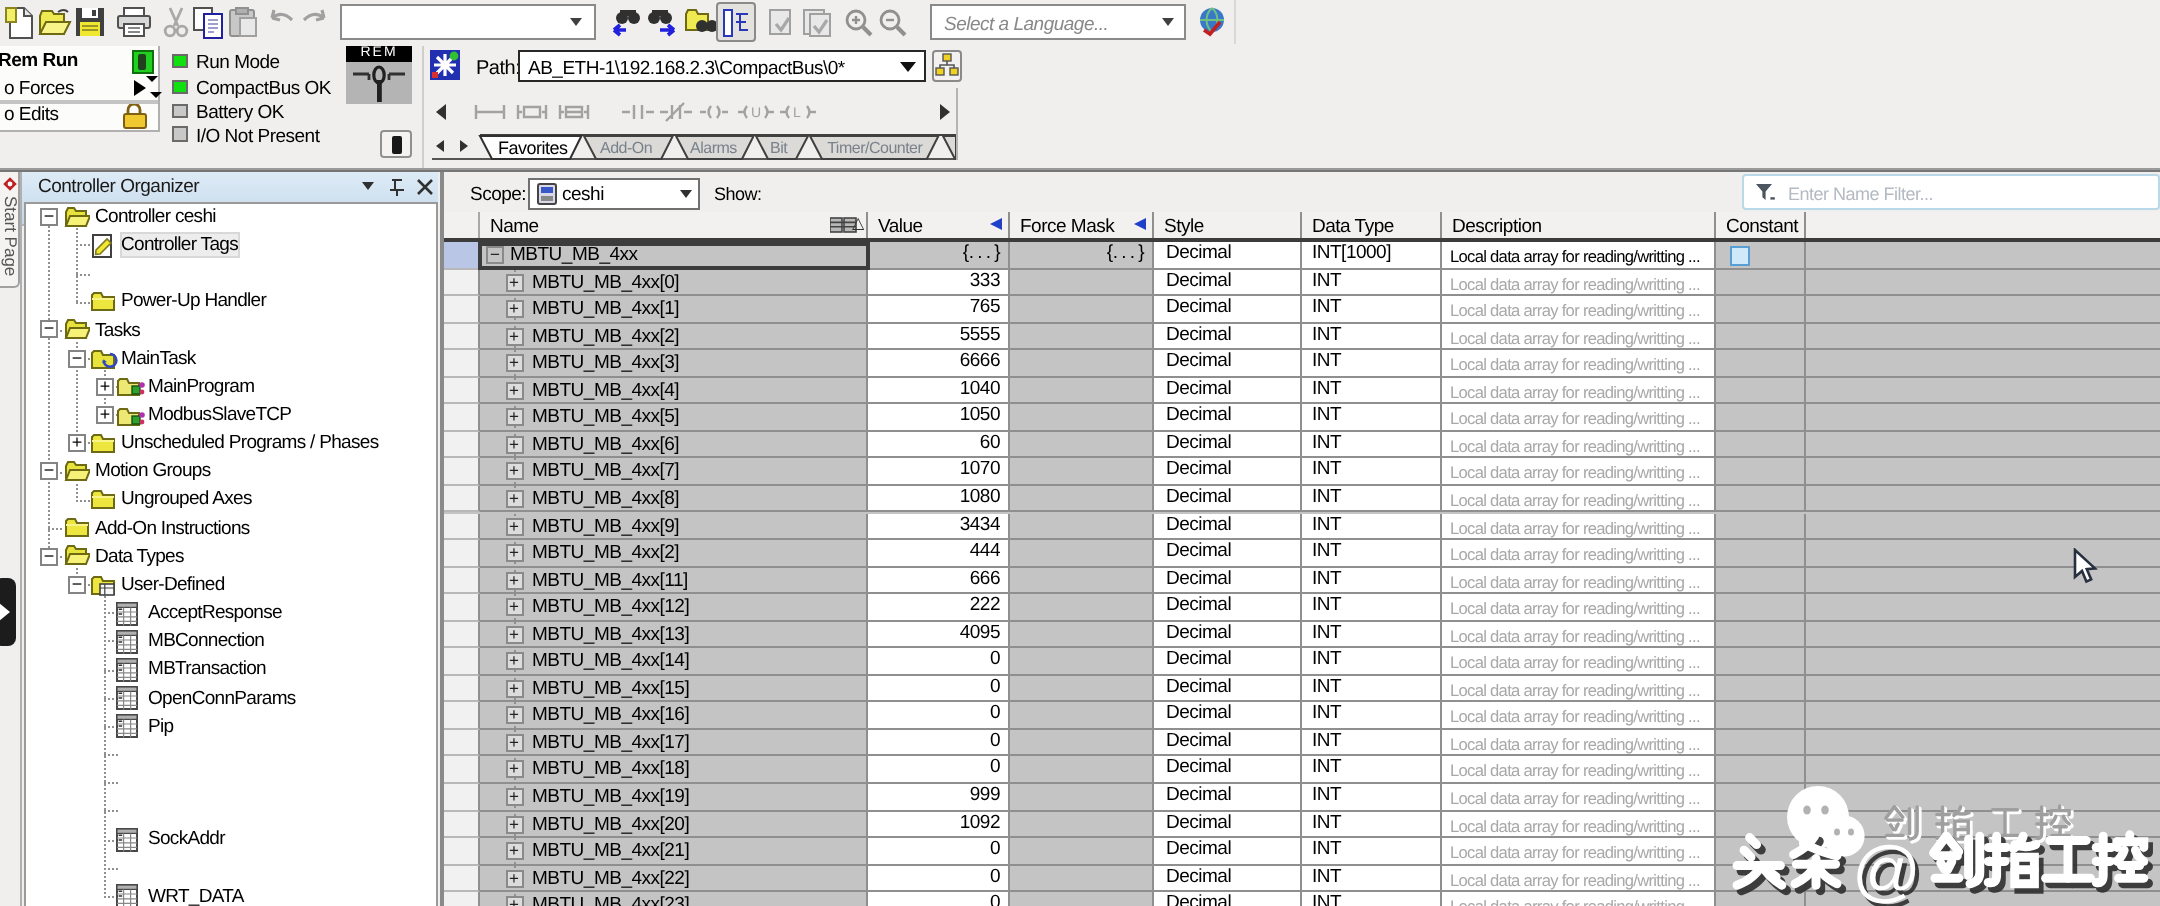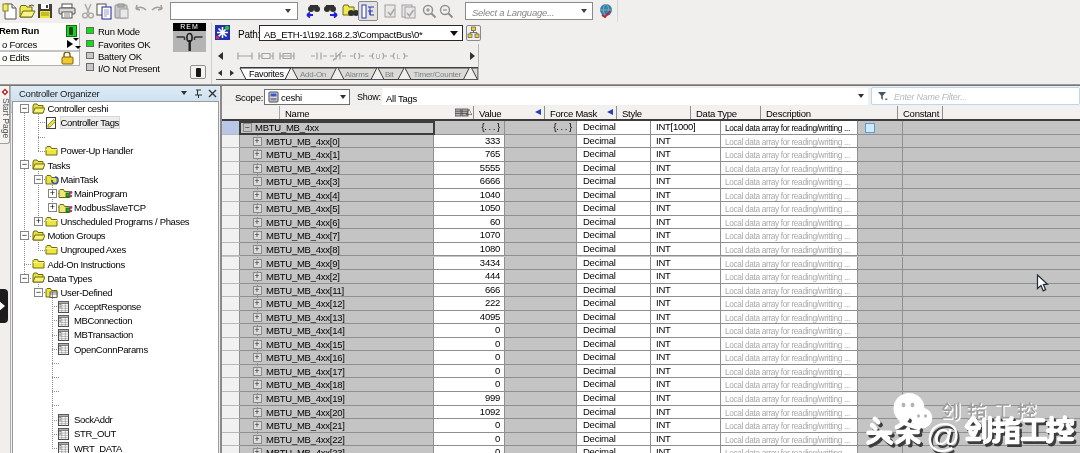--- a/index.html
+++ b/index.html
@@ -19,21 +19,21 @@
 .titem { position:absolute; left:0; width:205px; height:14.15px; }
 .texp { position:absolute; top:2.6px; width:9px; height:9px; border:1px solid #848484; background:#fff; font-size:9px; line-height:6.5px; text-align:center; letter-spacing:0; }
 .tico { position:absolute; top:1.4px; }
 .ttxt { position:absolute; top:1.8px; font-size:9.5px; letter-spacing:-0.35px; white-space:nowrap; }
 .ttxt.sel { background:#ededed; outline:1px solid #d8d8d8; }
 .vdots { position:absolute; width:1px; background-image:repeating-linear-gradient(to bottom,#909090 0 1px,transparent 1px 2px); }
 .hdots { position:absolute; height:1px; background-image:repeating-linear-gradient(to right,#909090 0 1px,transparent 1px 2px); }
 #tagpanel { position:absolute; left:220px; top:85px; width:860px; height:368px; background:#f0efed; border-left:2px solid #8a8a8a; }
 #scopebar { position:absolute; left:0; top:0; width:858px; height:21px; }
 #tblhdr { position:absolute; left:0; top:21px; width:858px; height:15px; background:#f2f1ef; border-bottom:2px solid #3c3c3c; }
-.hc { position:absolute; top:0; height:13px; border-right:1px solid #8f8f8f; font-size:9.5px; padding:1.5px 0 0 5px;margin-left:40px; }
+.hc { position:absolute; top:0; height:13px; border-right:1px solid #8f8f8f; font-size:9.5px; padding:1.5px 0 0 5px; }
 #tblbody { position:absolute; left:0; top:36px; width:858px; height:332px; overflow:hidden; background:#c4c4c4; }
 .trow { position:absolute; left:0; width:858px; }
 .tc { position:absolute; top:0; height:100%; border-right:1px solid #8f8f8f; border-bottom:1px solid #8f8f8f; background:#c4c4c4; font-size:9.5px; line-height:12px; white-space:nowrap; overflow:hidden; }
 .tc.ind  { left:0px;   width:18px;  background:#f1f1f1; border-bottom-color:#b8b8b8; }
 .tc.name { left:18px;  width:194px; }
 .tc.val  { left:212px; width:71px;  background:#fff; text-align:right; padding-right:4px; }
 .tc.fm   { left:283px; width:72px;  text-align:right; padding-right:4px; }
 .tc.sty  { left:355px; width:74px;  background:#fff; padding-left:6px; }
 .tc.dt   { left:429px; width:70px;  background:#fff; padding-left:5px; }
 .tc.desc { left:499px; width:137px; background:#fff; padding-left:4px; color:#a8a8a8; font-size:8.3px; letter-spacing:-0.35px; line-height:14px;}
@@ -159,21 +159,21 @@
   <div class="abs" style="left:73px;top:15px;width:0;height:0;border-left:3px solid transparent;border-right:3px solid transparent;border-top:3.5px solid #000"></div>
   <div class="abs" style="left:67px;top:17px;width:0;height:0;border-top:4.5px solid transparent;border-bottom:4.5px solid transparent;border-left:6px solid #000"></div>
   <div class="abs" style="left:75px;top:23px;width:0;height:0;border-left:3px solid transparent;border-right:3px solid transparent;border-top:3.5px solid #000"></div>
   <svg class="abs" style="left:60px;top:29px" width="16" height="13" viewBox="0 0 16 13">
         <rect x="2" y="5" width="11" height="7" rx="1" fill="#f0c830" stroke="#806010"></rect>
         <path d="M4 5 v-2 a3 3 0 0 1 6 0 v2" fill="none" stroke="#806010" stroke-width="1.4"></path>
       </svg>
   <div class="cb" style="top:3.5px;background:#10e010"></div>
       <div class="cbl" style="top:3px">Run Mode</div>
   <div class="cb" style="top:16.5px;background:#10e010"></div>
-      <div class="cbl" style="top:16px">Favorites OK</div>
+      <div class="cbl" style="top:16px">CompactBus OK</div>
   <div class="cb" style="top:28.5px;background:#c8c8c8"></div>
       <div class="cbl" style="top:28px">Battery OK</div>
   <div class="cb" style="top:40px;background:#c8c8c8"></div>
       <div class="cbl" style="top:39.5px">I/O Not Present</div>
   <div class="abs" style="left:173px;top:0px;width:33px;height:8px;background:#000;color:#fff;font-size:7px;text-align:center;line-height:8px;letter-spacing:1px">REM</div>
   <div class="abs" style="left:173px;top:8px;width:33px;height:21px;background:#b4b4b4">
     <svg width="33" height="21" viewBox="0 0 33 21">
           <path d="M3.5 6 h8 M11.5 6 v3 M21.5 6 h8 M21.5 6 v3" stroke="#303030" stroke-width="1.4" fill="none"></path>
           <ellipse cx="16.5" cy="6.5" rx="2.6" ry="4" fill="none" stroke="#202020" stroke-width="1.6"></ellipse>
           <rect x="15.5" y="9" width="2.4" height="11" fill="#202020"></rect>
@@ -438,37 +438,37 @@
         </div>
 <div class="titem" style="top:239.75px">
           <span class="tico" style="left:45px"><svg width="11" height="12" viewBox="0 0 11 12">
               <rect x="0.5" y="0.5" width="10" height="11" fill="#fff" stroke="#484848"></rect>
               <rect x="0.5" y="0.5" width="10" height="2.2" fill="#b0b0b0" stroke="#484848" stroke-width="0.6"></rect>
               <path d="M0.5 5 h10 M0.5 7.4 h10 M0.5 9.7 h10 M3.8 2.7 v9 M7.3 2.7 v9" stroke="#888" stroke-width="0.6"></path>
               <path d="M1.3 3.6 h1.8 M1.3 6 h1.8" stroke="#333" stroke-width="0.7"></path>
             </svg></span>
           <span class="ttxt" style="left:61px">OpenConnParams</span>
         </div>
+<div class="titem" style="top:253.90px">
+          <span class="tico" style="left:45px"><svg width="11" height="12" viewBox="0 0 11 12">
+              <rect x="0.5" y="0.5" width="10" height="11" fill="#fff" stroke="#484848"></rect>
+              <rect x="0.5" y="0.5" width="10" height="2.2" fill="#b0b0b0" stroke="#484848" stroke-width="0.6"></rect>
+              <path d="M0.5 5 h10 M0.5 7.4 h10 M0.5 9.7 h10 M3.8 2.7 v9 M7.3 2.7 v9" stroke="#888" stroke-width="0.6"></path>
+              <path d="M1.3 3.6 h1.8 M1.3 6 h1.8" stroke="#333" stroke-width="0.7"></path>
+            </svg></span>
+          <span class="ttxt" style="left:61px">Pip</span>
+        </div>
 <div class="titem" style="top:310.50px">
           <span class="tico" style="left:45px"><svg width="11" height="12" viewBox="0 0 11 12">
               <rect x="0.5" y="0.5" width="10" height="11" fill="#fff" stroke="#484848"></rect>
               <rect x="0.5" y="0.5" width="10" height="2.2" fill="#b0b0b0" stroke="#484848" stroke-width="0.6"></rect>
               <path d="M0.5 5 h10 M0.5 7.4 h10 M0.5 9.7 h10 M3.8 2.7 v9 M7.3 2.7 v9" stroke="#888" stroke-width="0.6"></path>
               <path d="M1.3 3.6 h1.8 M1.3 6 h1.8" stroke="#333" stroke-width="0.7"></path>
             </svg></span>
           <span class="ttxt" style="left:61px">SockAddr</span>
-        </div>
-<div class="titem" style="top:324.65px">
-          <span class="tico" style="left:45px"><svg width="11" height="12" viewBox="0 0 11 12">
-              <rect x="0.5" y="0.5" width="10" height="11" fill="#fff" stroke="#484848"></rect>
-              <rect x="0.5" y="0.5" width="10" height="2.2" fill="#b0b0b0" stroke="#484848" stroke-width="0.6"></rect>
-              <path d="M0.5 5 h10 M0.5 7.4 h10 M0.5 9.7 h10 M3.8 2.7 v9 M7.3 2.7 v9" stroke="#888" stroke-width="0.6"></path>
-              <path d="M1.3 3.6 h1.8 M1.3 6 h1.8" stroke="#333" stroke-width="0.7"></path>
-            </svg></span>
-          <span class="ttxt" style="left:61px">STR_OUT</span>
         </div>
 <div class="titem" style="top:338.80px">
           <span class="tico" style="left:45px"><svg width="11" height="12" viewBox="0 0 11 12">
               <rect x="0.5" y="0.5" width="10" height="11" fill="#fff" stroke="#484848"></rect>
               <rect x="0.5" y="0.5" width="10" height="2.2" fill="#b0b0b0" stroke="#484848" stroke-width="0.6"></rect>
               <path d="M0.5 5 h10 M0.5 7.4 h10 M0.5 9.7 h10 M3.8 2.7 v9 M7.3 2.7 v9" stroke="#888" stroke-width="0.6"></path>
               <path d="M1.3 3.6 h1.8 M1.3 6 h1.8" stroke="#333" stroke-width="0.7"></path>
             </svg></span>
           <span class="ttxt" style="left:61px">WRT_DATA</span>
         </div>
@@ -481,30 +481,26 @@
     <div class="abs" style="left:42px;top:4px;width:86px;height:16px;background:#fff;border:1px solid #707070">
       <svg class="abs" style="left:3px;top:1px" width="11" height="12" viewBox="0 0 11 12">
             <rect x="1" y="1" width="9" height="10" rx="1" fill="#d8d8e8" stroke="#444"></rect>
             <rect x="2.5" y="2.5" width="6" height="3" fill="#3858c8"></rect>
             <rect x="2.5" y="7" width="6" height="2.5" fill="#888"></rect>
           </svg>
       <span class="abs" style="left:16px;top:2px">ceshi</span>
       <span class="abs" style="left:75px;top:5px;width:0;height:0;border-left:3.5px solid transparent;border-right:3.5px solid transparent;border-top:4px solid #303030"></span>
     </div>
     <div class="abs" style="left:135px;top:7px;font-size:9px">Show:</div>
-    <div class="abs" style="left:160px;top:3px;width:486px;height:17px;background:#fff">
-      <span class="abs" style="left:4px;top:5px">All Tags</span>
-      <span class="abs" style="left:476px;top:6px;width:0;height:0;border-left:3.5px solid transparent;border-right:3.5px solid transparent;border-top:4px solid #303030"></span>
-    </div>
     <div class="abs" style="left:649px;top:2px;width:209px;height:18px;background:#fff;border:1px solid #b9d8ea;border-radius:2px">
       <svg class="abs" style="left:5px;top:3px" width="12" height="11" viewBox="0 0 12 11">
             <path d="M1 1 h8 L5.8 4.8 V9 L4.2 7.6 V4.8 Z" fill="#4a5560"></path>
             <path d="M8.2 8.2 l2.2 0" stroke="#4a5560" stroke-width="1.2"></path>
           </svg>
-      <span class="abs" style="left:22px;top:4px;font-style:italic;color:#b4bac2;font-size:9px">Enter Name Filter...</span>
+      <span class="abs" style="left:22px;top:4px;color:#b4bac2;font-size:9px">Enter Name Filter...</span>
     </div>
   </div>
   <div id="tblhdr">
     <div class="hc" style="left:0;width:18px;border-right-color:#a8a8a8"></div>
     <div class="hc" style="left:18px;width:194px">Name
       <svg class="abs" style="left:175px;top:2px" width="16" height="9" viewBox="0 0 16 9">
             <rect x="0" y="1" width="6" height="7" fill="#b8b8b8" stroke="#444" stroke-width="0.8"></rect>
             <rect x="7" y="1" width="6" height="7" fill="#b8b8b8" stroke="#444" stroke-width="0.8"></rect>
             <path d="M0 3.2 h13 M0 5.4 h13" stroke="#444" stroke-width="0.8"></path>
           </svg>

